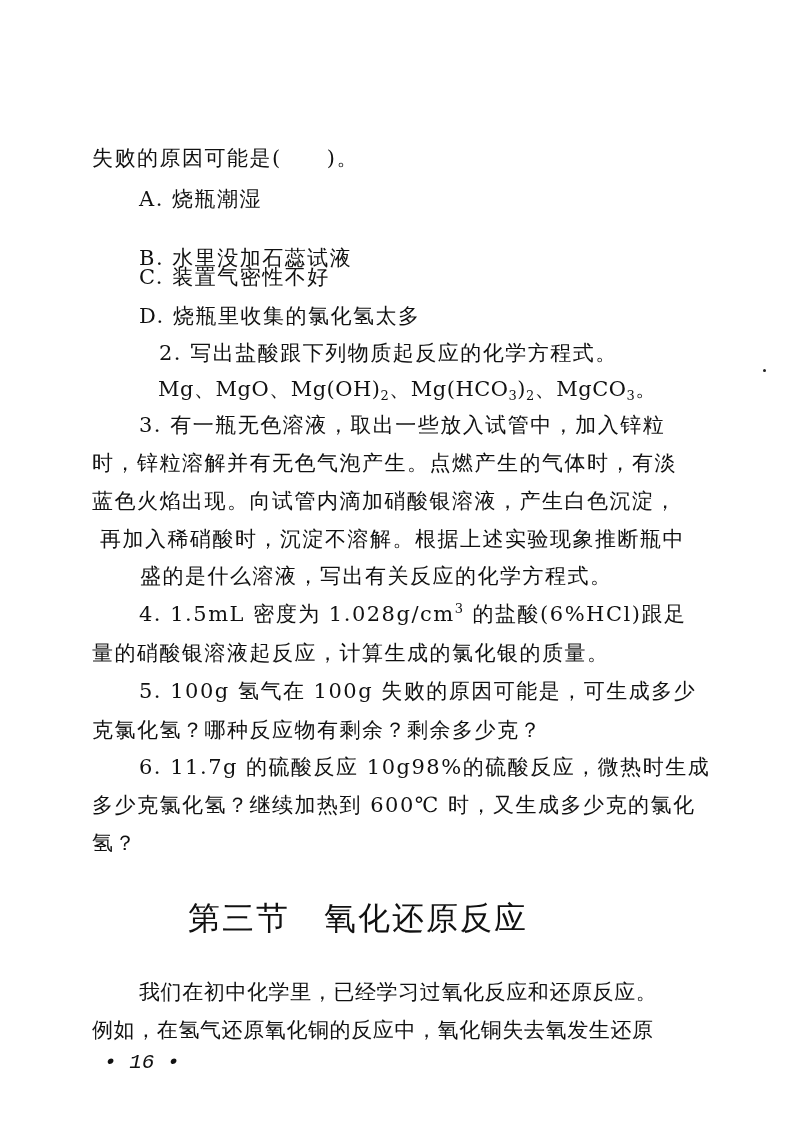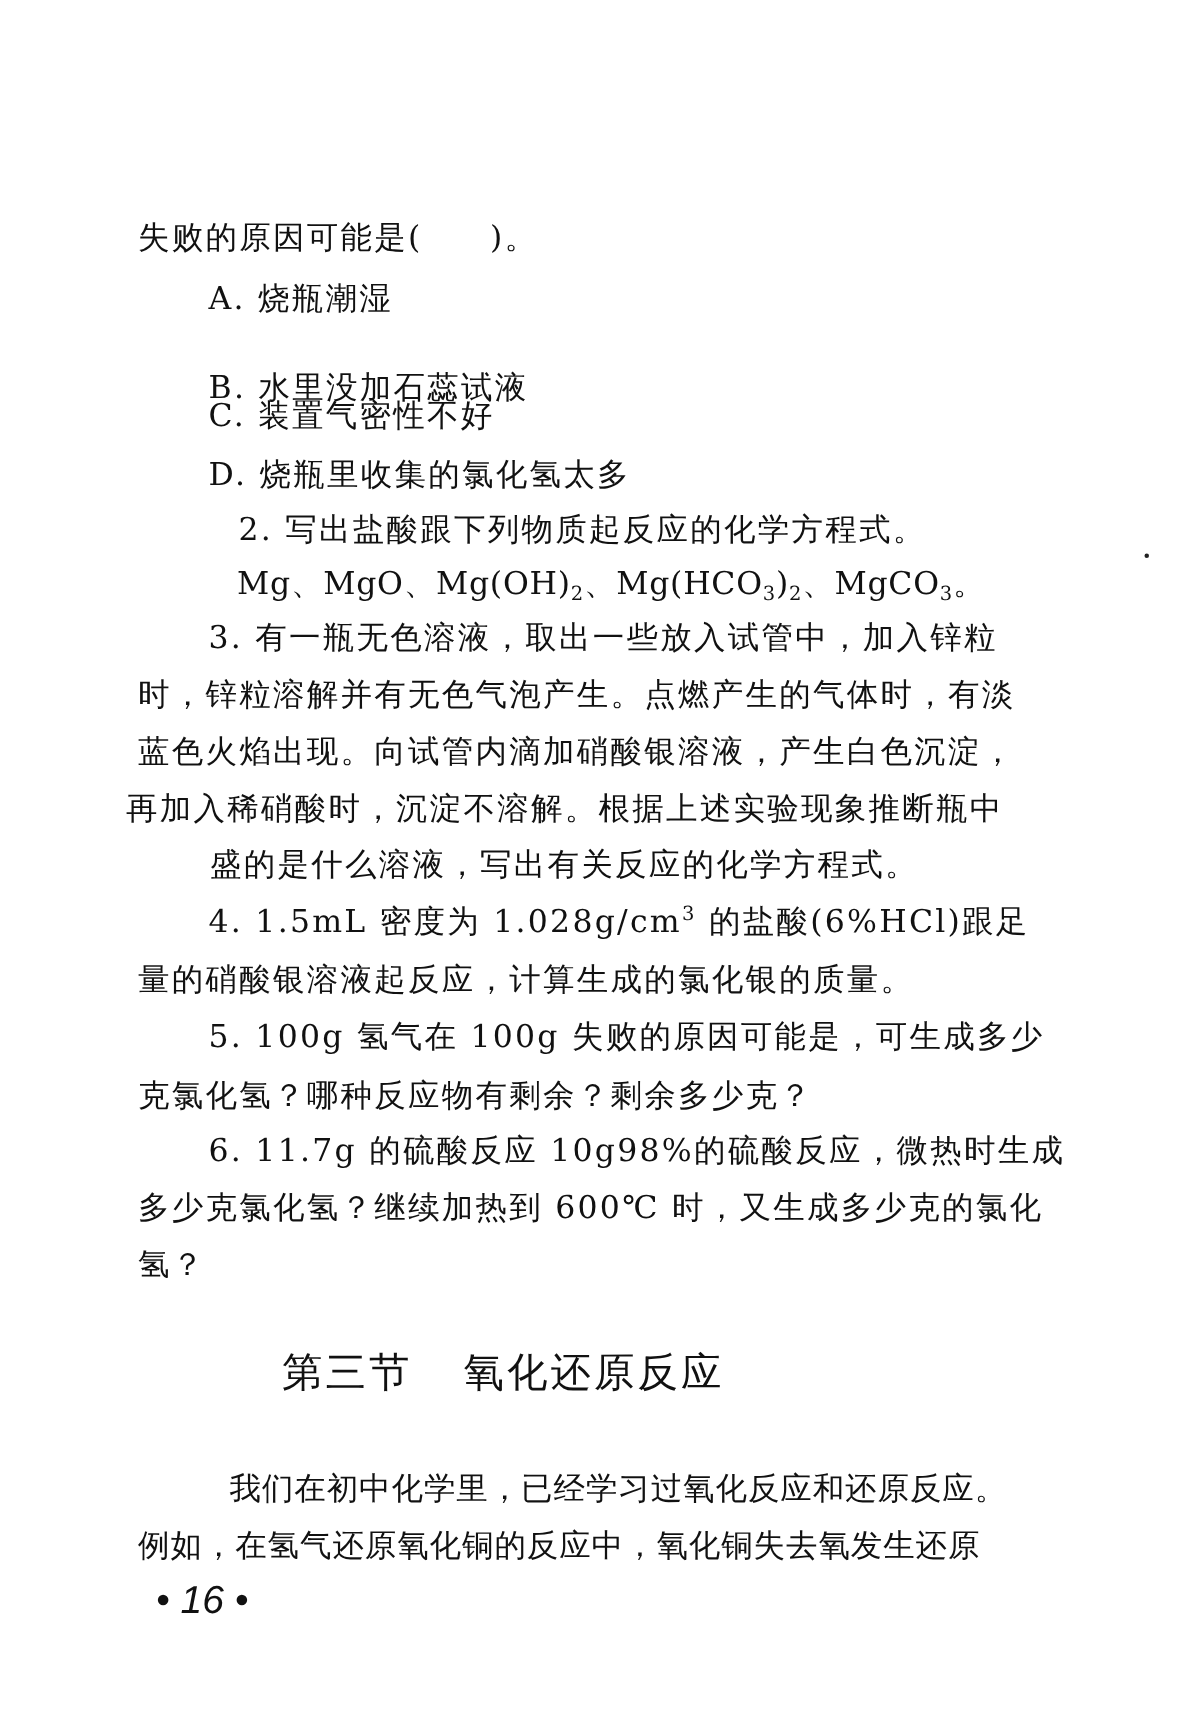--- a/index.html
+++ b/index.html
@@ -1,26 +1,26 @@
 <!DOCTYPE html>
 <html><head>
 <meta charset="utf-8">
 <style>
   html, body { margin: 0; padding: 0; background: #ffffff; }
   body { width: 800px; height: 1147px; position: relative; overflow: hidden;
          font-family: "DejaVu Serif", "Liberation Serif", serif; color: #111; }
   .line { position: absolute; white-space: nowrap; font-size: 21px; letter-spacing: 1.5px; }
-  .heading { position: absolute; white-space: nowrap; font-size: 27px; letter-spacing: 2px;
+  .heading { position: absolute; white-space: nowrap; font-size: 32px; letter-spacing: 2px;
              font-family: "DejaVu Sans", "Liberation Sans", sans-serif; }
   .heading .gap { display: inline-block; width: 34px; }
   .body-sans { font-family: "DejaVu Sans", "Liberation Sans", sans-serif; font-weight: 500; }
   sub { font-size: 13px; vertical-align: -4px; line-height: 0; }
   sup { font-size: 13px; vertical-align: 8px; line-height: 0; }
-  .pageno { position: absolute; font-style: italic; font-size: 26px;
-            font-family: Liberation Sans, sans-serif; }
+  .pageno { position: absolute; font-style: italic; font-size: 21px;
+            font-family: Liberation Mono, monospace; }
   .speck { position: absolute; width: 3px; height: 3px; background: #222; border-radius: 50%; }
 </style>
 </head>
 <body>
 
 <div class="line" style="left:92px; top:144px;">失败的原因可能是(　　)。</div>
 
 <div class="line" style="left:139px; top:185px;">
   <span>A.</span>
   <span>烧瓶潮湿</span>
@@ -45,21 +45,21 @@
 <div class="line" style="left:158px; top:375px; letter-spacing:0.5px;">
   <span>Mg</span><span>、</span><span>MgO</span><span>、</span><span>Mg(OH)</span><sub>2</sub><span>、</span><span>Mg(HCO</span><sub>3</sub><span>)</span><sub>2</sub><span>、</span><span>MgCO</span><sub>3</sub><span>。</span>
 </div>
 
 <div class="line" style="left:139px; top:411px;">
   <span>3.</span>
   <span>有一瓶无色溶液，取出一些放入试管中，加入锌粒</span>
 </div>
 <div class="line" style="left:92px; top:449px;">时，锌粒溶解并有无色气泡产生。点燃产生的气体时，有淡</div>
 <div class="line" style="left:92px; top:487px;">蓝色火焰出现。向试管内滴加硝酸银溶液，产生白色沉淀，</div>
-<div class="line" style="left:84px; top:525px;text-align:center;">再加入稀硝酸时，沉淀不溶解。根据上述实验现象推断瓶中</div>
+<div class="line" style="left:100px; top:525px;text-align:center;">再加入稀硝酸时，沉淀不溶解。根据上述实验现象推断瓶中</div>
 <div class="line" style="left:92px; top:562px;margin-left:48px;">盛的是什么溶液，写出有关反应的化学方程式。</div>
 
 <div class="line" style="left:139px; top:600px;">
   <span>4.</span>
   <span>1.5mL 密度为 1.028g/cm</span><sup>3</sup><span> 的盐酸(6%HCl)跟足</span>
 </div>
 <div class="line" style="left:92px; top:639px;">量的硝酸银溶液起反应，计算生成的氯化银的质量。</div>
 
 <div class="line" style="left:139px; top:677px;">
   <span>5.</span>
@@ -71,18 +71,18 @@
   <span>6.</span>
   <span>11.7g 的硫酸反应 10g98%的硫酸反应，微热时生成</span>
 </div>
 <div class="line" style="left:92px; top:791px;">多少克氯化氢？继续加热到 600℃ 时，又生成多少克的氯化</div>
 <div class="line" style="left:92px; top:829px;">氢？</div>
 
 <div class="heading" style="left:188px; top:897px;">
   <span>第三节</span><span class="gap"></span><span>氧化还原反应</span>
 </div>
 
-<div class="line body-sans" style="left:139px; top:978px; letter-spacing:0.6px;margin-left:14px;">我们在初中化学里，已经学习过氧化反应和还原反应。</div>
+<div class="line body-sans" style="left:139px; top:978px; letter-spacing:0.6px;">我们在初中化学里，已经学习过氧化反应和还原反应。</div>
 <div class="line body-sans" style="left:92px; top:1016px; letter-spacing:0.6px;">例如，在氢气还原氧化铜的反应中，氧化铜失去氧发生还原</div>
 
 <div class="pageno" style="left:104px; top:1051px;">• 16 •</div>
 
 <div class="speck" style="left:763px; top:369px;"></div>
 
 </body></html>

